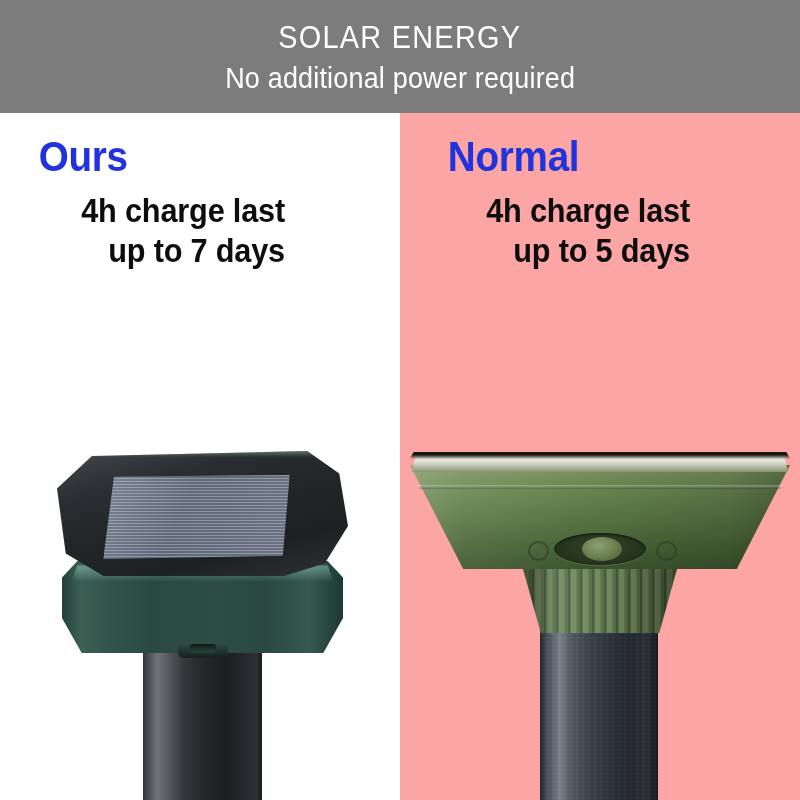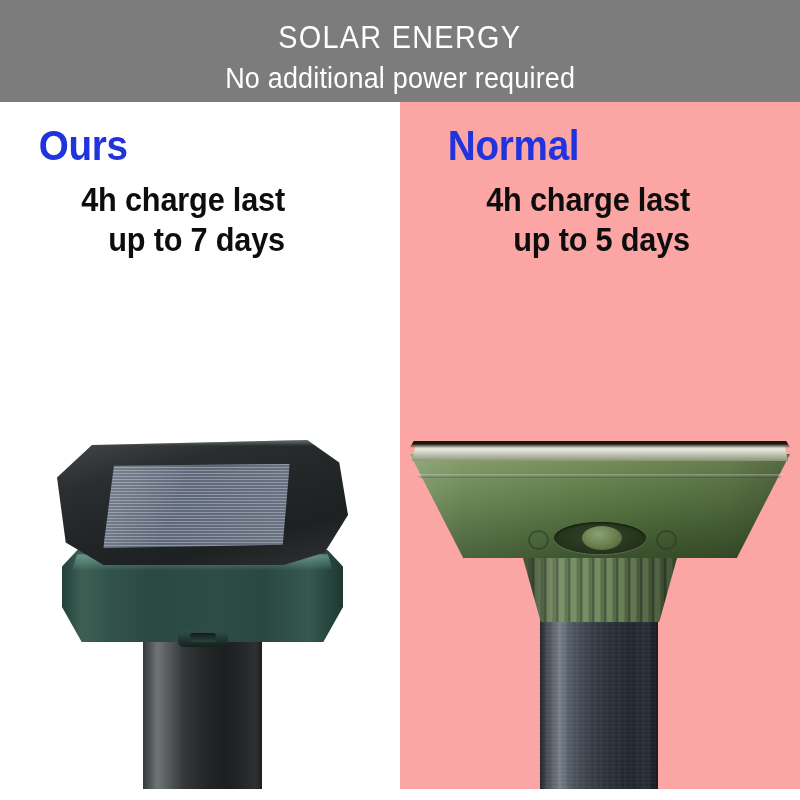--- a/index.html
+++ b/index.html
@@ -39,21 +39,21 @@
     font-weight:400;
     letter-spacing:.2px;
     line-height:1.15;
     margin-top:7px;
     transform:scaleX(.93);
     white-space:nowrap;
   }
 
   
   .panel{
-    position:absolute;top:102px;height:687px;
+    position:absolute;top:113px;height:687px;
     overflow:hidden;
   }
   .panel-left{left:0;width:400px;background:#ffffff;}
   .panel-right{left:400px;width:400px;background:#fca5a5;}
 
   
   .caption{
     position:absolute;top:23px;
     text-align:right;
     line-height:1;

